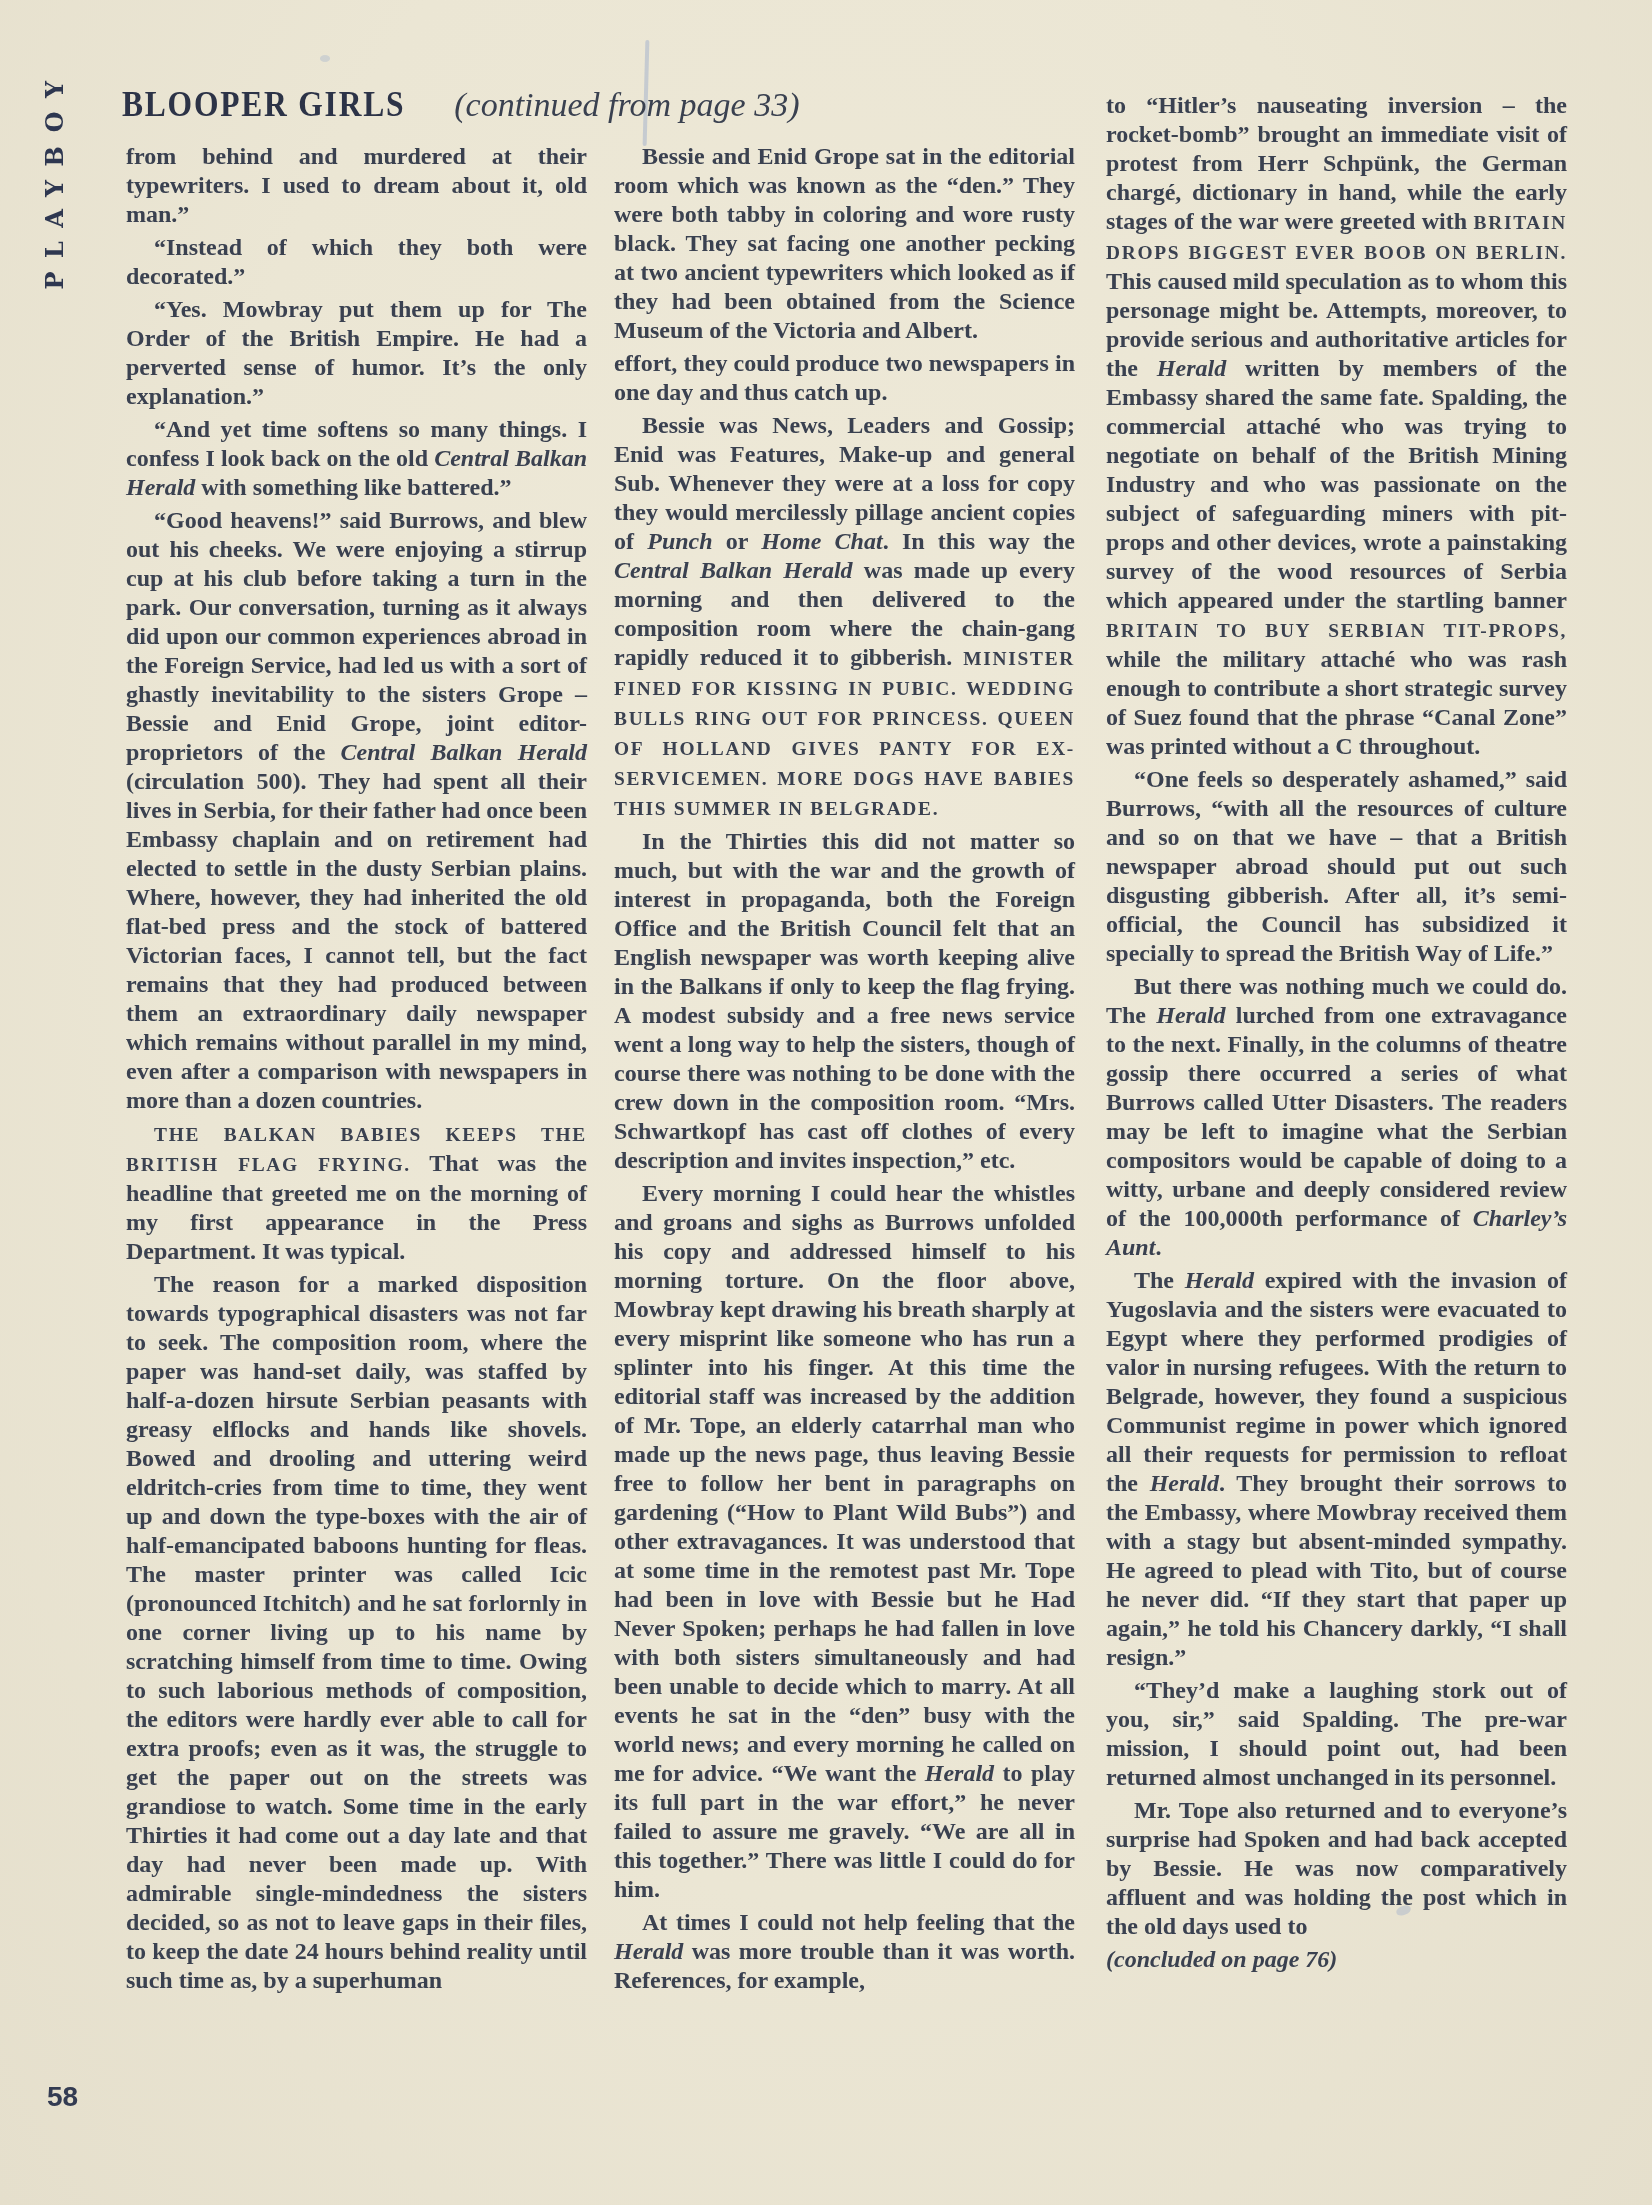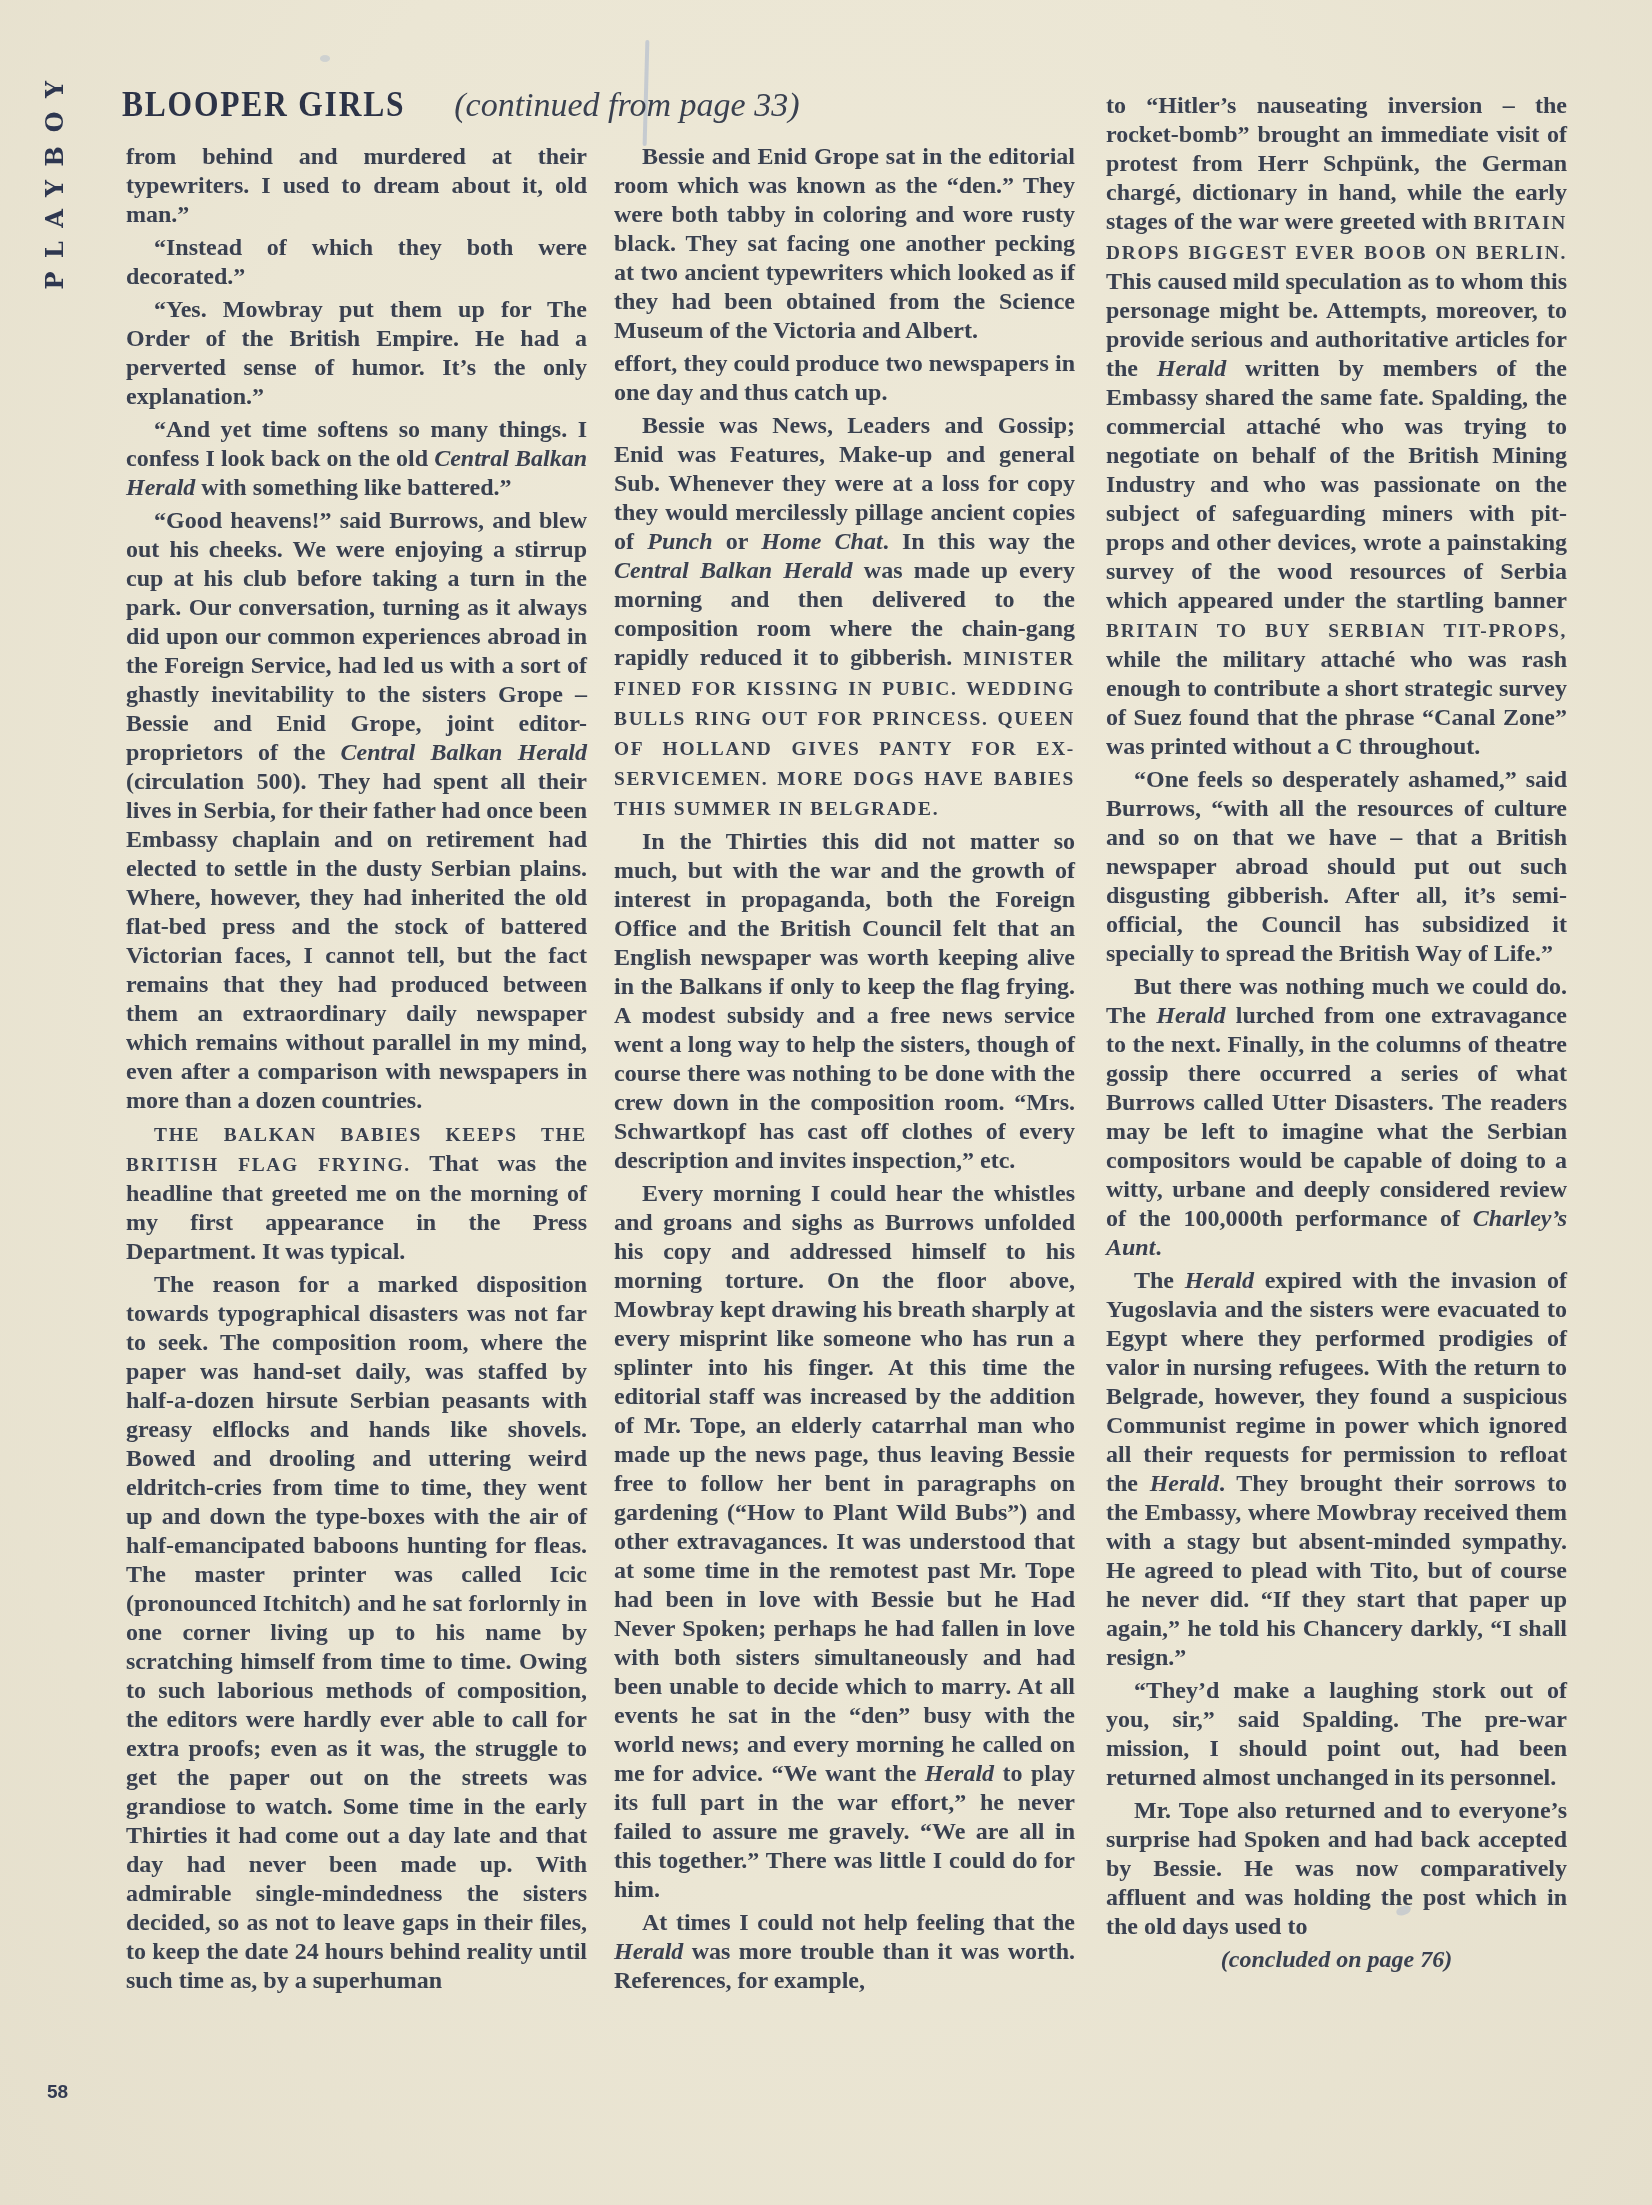--- a/index.html
+++ b/index.html
@@ -62,31 +62,31 @@
     line-height: 29px;
     text-align: justify;
     color: #3a4150;
   }
   .col-1 { left: 122px;  top: 138px; }
   .col-2 { left: 610px;  top: 138px; }
   .col-3 { left: 1102px; top: 87px; }
 
   .para { margin: 4px; text-indent: 28px; font-weight: bold; }
   .para.first { text-indent: 0; }
-  .para.end-note { text-align: center; font-style: italic; text-indent: 0; }
+  .para.end-note { text-align: left; font-style: italic; text-indent: 0; }
 
   .sc { font-size: 19.4px; letter-spacing: 1.7px; }
   .i  { font-style: italic; }
 
   .page-number {
     position: absolute;
     left: 47px;
     top: 2081px;
     font-family: "Liberation Sans", sans-serif;
-    font-size: 19px;
+    font-size: 28px;
     font-weight: bold;
     color: #333b52;
   }
 
   
   .smudge { position: absolute; pointer-events: none; }
   .smudge-1 { left: 644px; top: 40px; width: 4px; height: 106px;
               background: rgba(110,140,200,0.30); border-radius: 2.7px; transform: rotate(1.5deg); }
   .smudge-2 { left: 320px; top: 55px; width: 10px; height: 6.7px;
               background: rgba(110,140,200,0.22); border-radius: 50%; }

